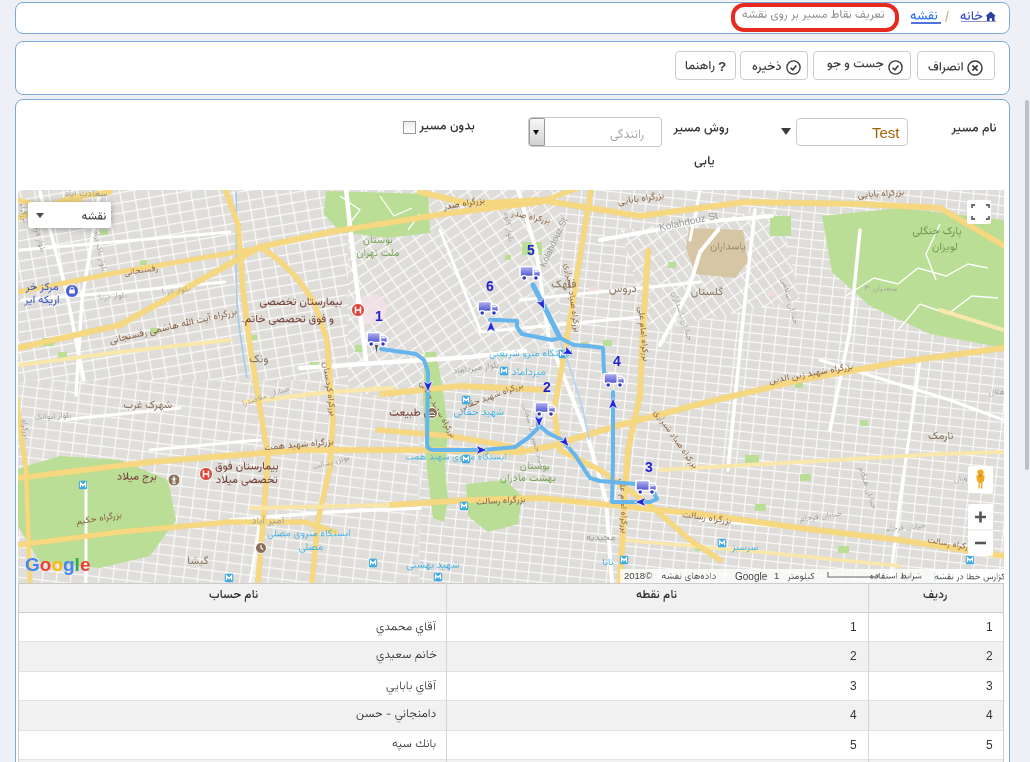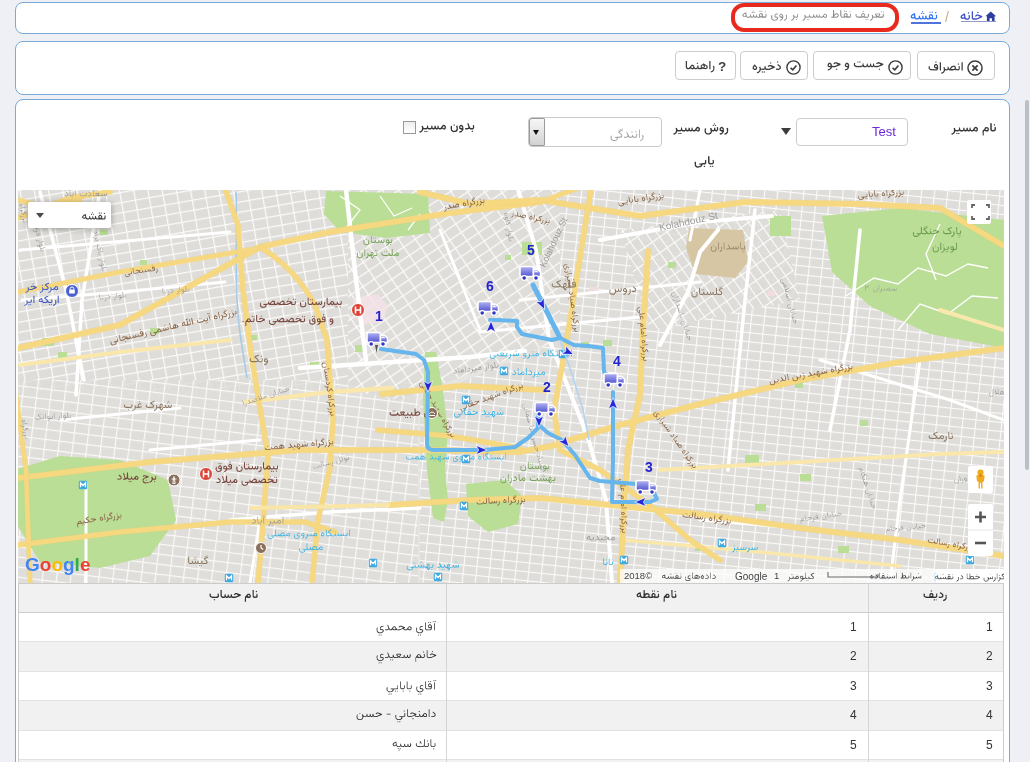--- a/index.html
+++ b/index.html
@@ -50,21 +50,21 @@
     <path transform="scale(.25)" d="M42 48l4 3l4 -3l4 3l3 -3l-4 -3l-4 3l-3 -3zM95 26l-15 -6l-8 0l-6 6l5 2l3 -3l5 0l5 5l-13 5l-11 -1l-2 -10l-4 1l0 7l-2 2l-10 1l-3 -2l-2 -7l-5 2l2 4l0 9l-4 5l-7 3l2 4l5 -1l6 -5l4 -8l11 1l5 -3l4 3l13 0l22 -9zM14 17l-7 10l-1 7l6 6l7 0l5 -4l1 -7zM15 25l5 5l-2 5l-6 -1l-1 -4zM108 16l-3 4l9 7l0 6l-4 2l-10 -1l1 6l10 0l8 -5l1 -6l-2 -5zM75 12l4 3l3 -3l-3 -3zM103 8l4 3l3 -3l-3 -3z" fill="#3f3f3f" fill-rule="evenodd"></path>
   </svg>
 <div style="position:absolute;left:718px;top:59px;font-size:13.5px;font-weight:bold;color:#3f3f3f">?</div>
 <svg style="position:absolute;left:684px;top:60px;" width="33" height="14" viewBox="0 0 33 14">
     <path transform="scale(.25)" d="M120 23l-5 2l2 4l0 9l-4 5l-7 3l2 4l8 -3l5 -7l1 -11zM50 13l4 3l3 -3l-3 -3zM101 4l0 33l5 0l0 -33zM7 4l0 24l2 6l4 3l8 0l5 -3l7 4l8 -3l3 2l6 0l5 -3l4 3l10 0l5 -2l13 2l5 -2l3 -4l-1 -8l-17 -10l-1 3l-9 5l0 11l-8 -1l-2 -10l-4 1l0 7l-2 2l-6 1l-3 -3l-2 -7l-4 -3l-6 0l-11 13l-4 0l-3 -4l0 -24zM28 28l4 -4l5 2l-1 6l-4 0zM85 22l6 6l-3 4l-7 -1l3 -5l-1 -3zM74 21l5 2l0 5l-3 2l-5 -3l0 -3z" fill="#3f3f3f" fill-rule="evenodd"></path>
   </svg>
 <svg style="position:absolute;left:950px;top:122px;" width="48" height="15" viewBox="0 0 48 15">
     <path transform="scale(.25)" d="M24 46l4 3l4 -3l4 3l3 -3l-4 -3l-4 3l-3 -3zM152 21l-9 -1l-3 2l-4 8l-4 2l-2 4l1 18l4 0l0 -15l3 -4l6 3l7 0l3 -2l2 -8zM143 27l5 -2l2 2l0 5l-6 0l-2 -3zM112 26l-5 -6l-4 -1l-4 1l-9 12l-5 0l-2 -2l-1 -8l-4 1l0 7l-2 2l-4 -1l-1 -8l-5 0l0 7l-6 2l-2 -2l0 -7l-5 0l0 7l-2 2l-8 0l-2 -2l-1 -8l-4 0l0 7l-3 3l-10 0l-4 -9l-5 2l2 6l-1 9l-4 4l-6 2l2 5l2 0l9 -6l4 -8l11 1l5 -3l4 3l9 0l4 -3l4 3l5 0l5 -3l3 3l5 0l4 -3l4 3l6 0l5 -3l9 4l6 -4zM102 25l5 2l-2 6l-3 0l-4 -4zM179 8l-5 3l4 4l3 -3zM161 5l0 24l2 6l5 3l12 -1l4 -7l-1 -11l-5 2l0 10l-9 1l-2 -2l0 -25z" fill="#383838" fill-rule="evenodd"></path>
   </svg>
 <div style="position:absolute;left:796px;top:118px;width:112px;height:28px;border:1px solid #ccc;border-radius:4px;box-sizing:border-box;background:#fff"></div>
-<div style="position:absolute;left:872px;top:124px;font-size:13px;color:#6d28d9">Test</div>
+<div style="position:absolute;left:872px;top:124px;font-size:15px;color:#a16207">Test</div>
 <div style="position:absolute;left:781px;top:128px;width:0;height:0;border-left:5.5px solid transparent;border-right:5.5px solid transparent;border-top:7px solid #3c3c3c"></div>
 <svg style="position:absolute;left:672px;top:122px;" width="58" height="15" viewBox="0 0 58 15">
     <path transform="scale(.25)" d="M24 46l4 3l4 -3l4 3l3 -3l-4 -3l-4 3l-3 -3zM223 23l-5 2l2 13l-5 6l-6 2l2 5l7 -2l6 -7l1 -14zM184 20l-5 1l1 9l-2 2l-4 -1l-1 -8l-5 0l0 7l-2 2l-4 0l-3 -3l-1 -5l-3 0l-3 2l3 12l-2 4l-5 3l-7 0l-5 -4l-1 -8l2 -7l-5 -1l-2 7l1 11l8 7l12 0l6 -4l4 -9l6 1l4 -3l4 3l5 0l5 -7zM201 19l-6 1l-5 7l1 8l11 5l-3 3l-9 3l2 5l8 -2l8 -10l-1 -14zM196 26l4 -1l3 4l-1 3l-7 -1zM112 26l-5 -6l-4 -1l-4 1l-9 12l-5 0l-2 -2l-1 -8l-4 1l0 7l-2 2l-4 -1l-1 -8l-5 0l0 7l-6 2l-2 -2l0 -7l-5 0l0 7l-2 2l-8 0l-2 -2l-1 -8l-4 0l0 7l-3 3l-10 0l-4 -9l-5 2l2 6l-1 9l-4 4l-6 2l2 5l2 0l9 -6l4 -8l11 1l5 -3l4 3l9 0l4 -3l4 3l5 0l5 -3l3 3l5 0l4 -3l4 3l6 0l5 -3l9 4l6 -4zM102 25l5 2l-2 6l-3 0l-4 -4zM171 13l3 4l3 -3l-3 -3zM162 14l3 3l3 -4l-2 -2zM166 8l3 3l3 -4l-2 -2z" fill="#383838" fill-rule="evenodd"></path>
   </svg>
 <svg style="position:absolute;left:693px;top:155px;" width="23" height="14" viewBox="0 0 23 14">
     <path transform="scale(.25)" d="M67 46l4 3l3 -3l-3 -3zM79 42l-3 3l3 4l3 -4zM46 42l-4 4l4 3l3 -4zM53 19l-5 2l0 10l-25 4l1 3l6 0l2 3l-7 4l-8 0l-5 -4l0 -13l-4 -2l-2 6l2 13l6 5l5 1l13 -3l4 -4l2 -6l10 0l5 -4zM60 5l0 24l2 6l5 3l13 -1l4 -6l-1 -12l-5 2l1 9l-2 2l-9 0l-2 -2l0 -25z" fill="#383838" fill-rule="evenodd"></path>
   </svg>
 <div style="position:absolute;left:528px;top:117px;width:134px;height:30px;border:1px solid #c9c9c9;border-radius:4px;box-sizing:border-box;background:#fff"></div>
 <div style="position:absolute;left:529px;top:118px;width:16px;height:28px;background:linear-gradient(#f7f7f7,#d2d2d2);border:1px solid #9a9a9a;border-radius:3px 1px 1px 3px;box-sizing:border-box"></div>
 <div style="position:absolute;left:533px;top:130px;width:0;height:0;border-left:3.8px solid transparent;border-right:3.8px solid transparent;border-top:5px solid #111"></div>

